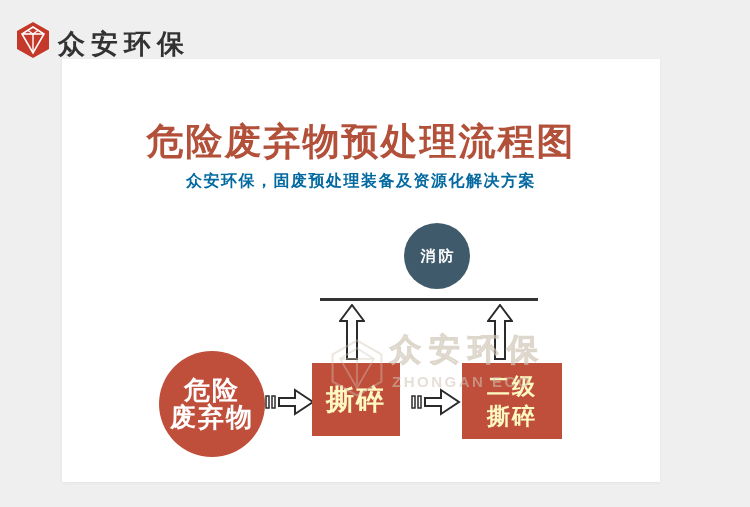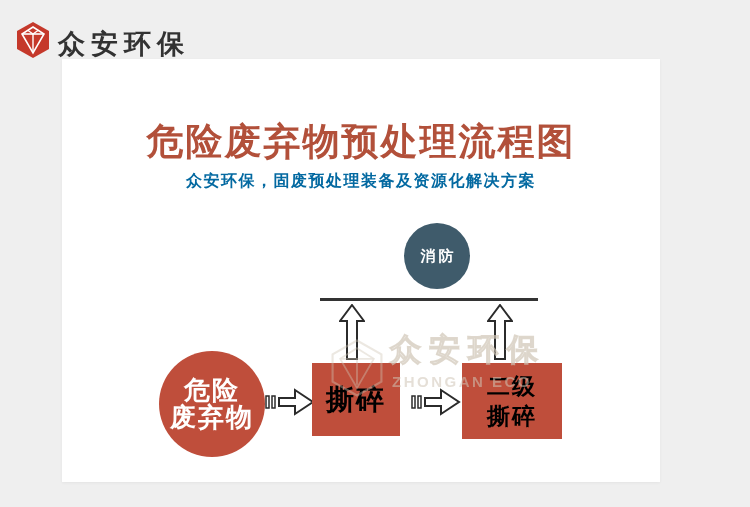--- a/index.html
+++ b/index.html
@@ -43,21 +43,21 @@
   .up-arrow{position:absolute;top:245px;width:26px;height:56px;}
   .up-arrow-1{left:277px;} .up-arrow-2{left:425px;}
   .source-circle{
     position:absolute;left:97px;top:292px;width:106px;height:106px;border-radius:50%;
     background:var(--node);display:flex;flex-direction:column;align-items:center;justify-content:center;
   }
   .source-circle span{color:#ffffff;font-size:26px;font-weight:700;line-height:27px;letter-spacing:2px;}
   .h-arrow{position:absolute;top:328px;width:50px;height:30px;}
   .h-arrow-1{left:203px;} .h-arrow-2{left:349px;}
   .step-box{
-    position:absolute;top:304px;background:var(--node);color:#000000;
+    position:absolute;top:304px;background:var(--node);color:#fef9c3;
     display:flex;flex-direction:column;align-items:center;justify-content:center;
   }
   .step-box-1{left:250px;width:88px;height:73px;}
   .step-box-1 span{font-size:28px;font-weight:900;letter-spacing:2px;}
   .step-box-2{left:400px;width:100px;height:76px;}
   .step-box-2 span{font-size:23px;font-weight:900;line-height:30px;letter-spacing:2px;}
   
   .watermark{position:absolute;left:238px;top:268px;width:330px;height:125px;pointer-events:none;}
   .wm-hex{position:absolute;left:28px;top:8px;width:58px;height:66px;opacity:.5;}
   .wm-cn{

